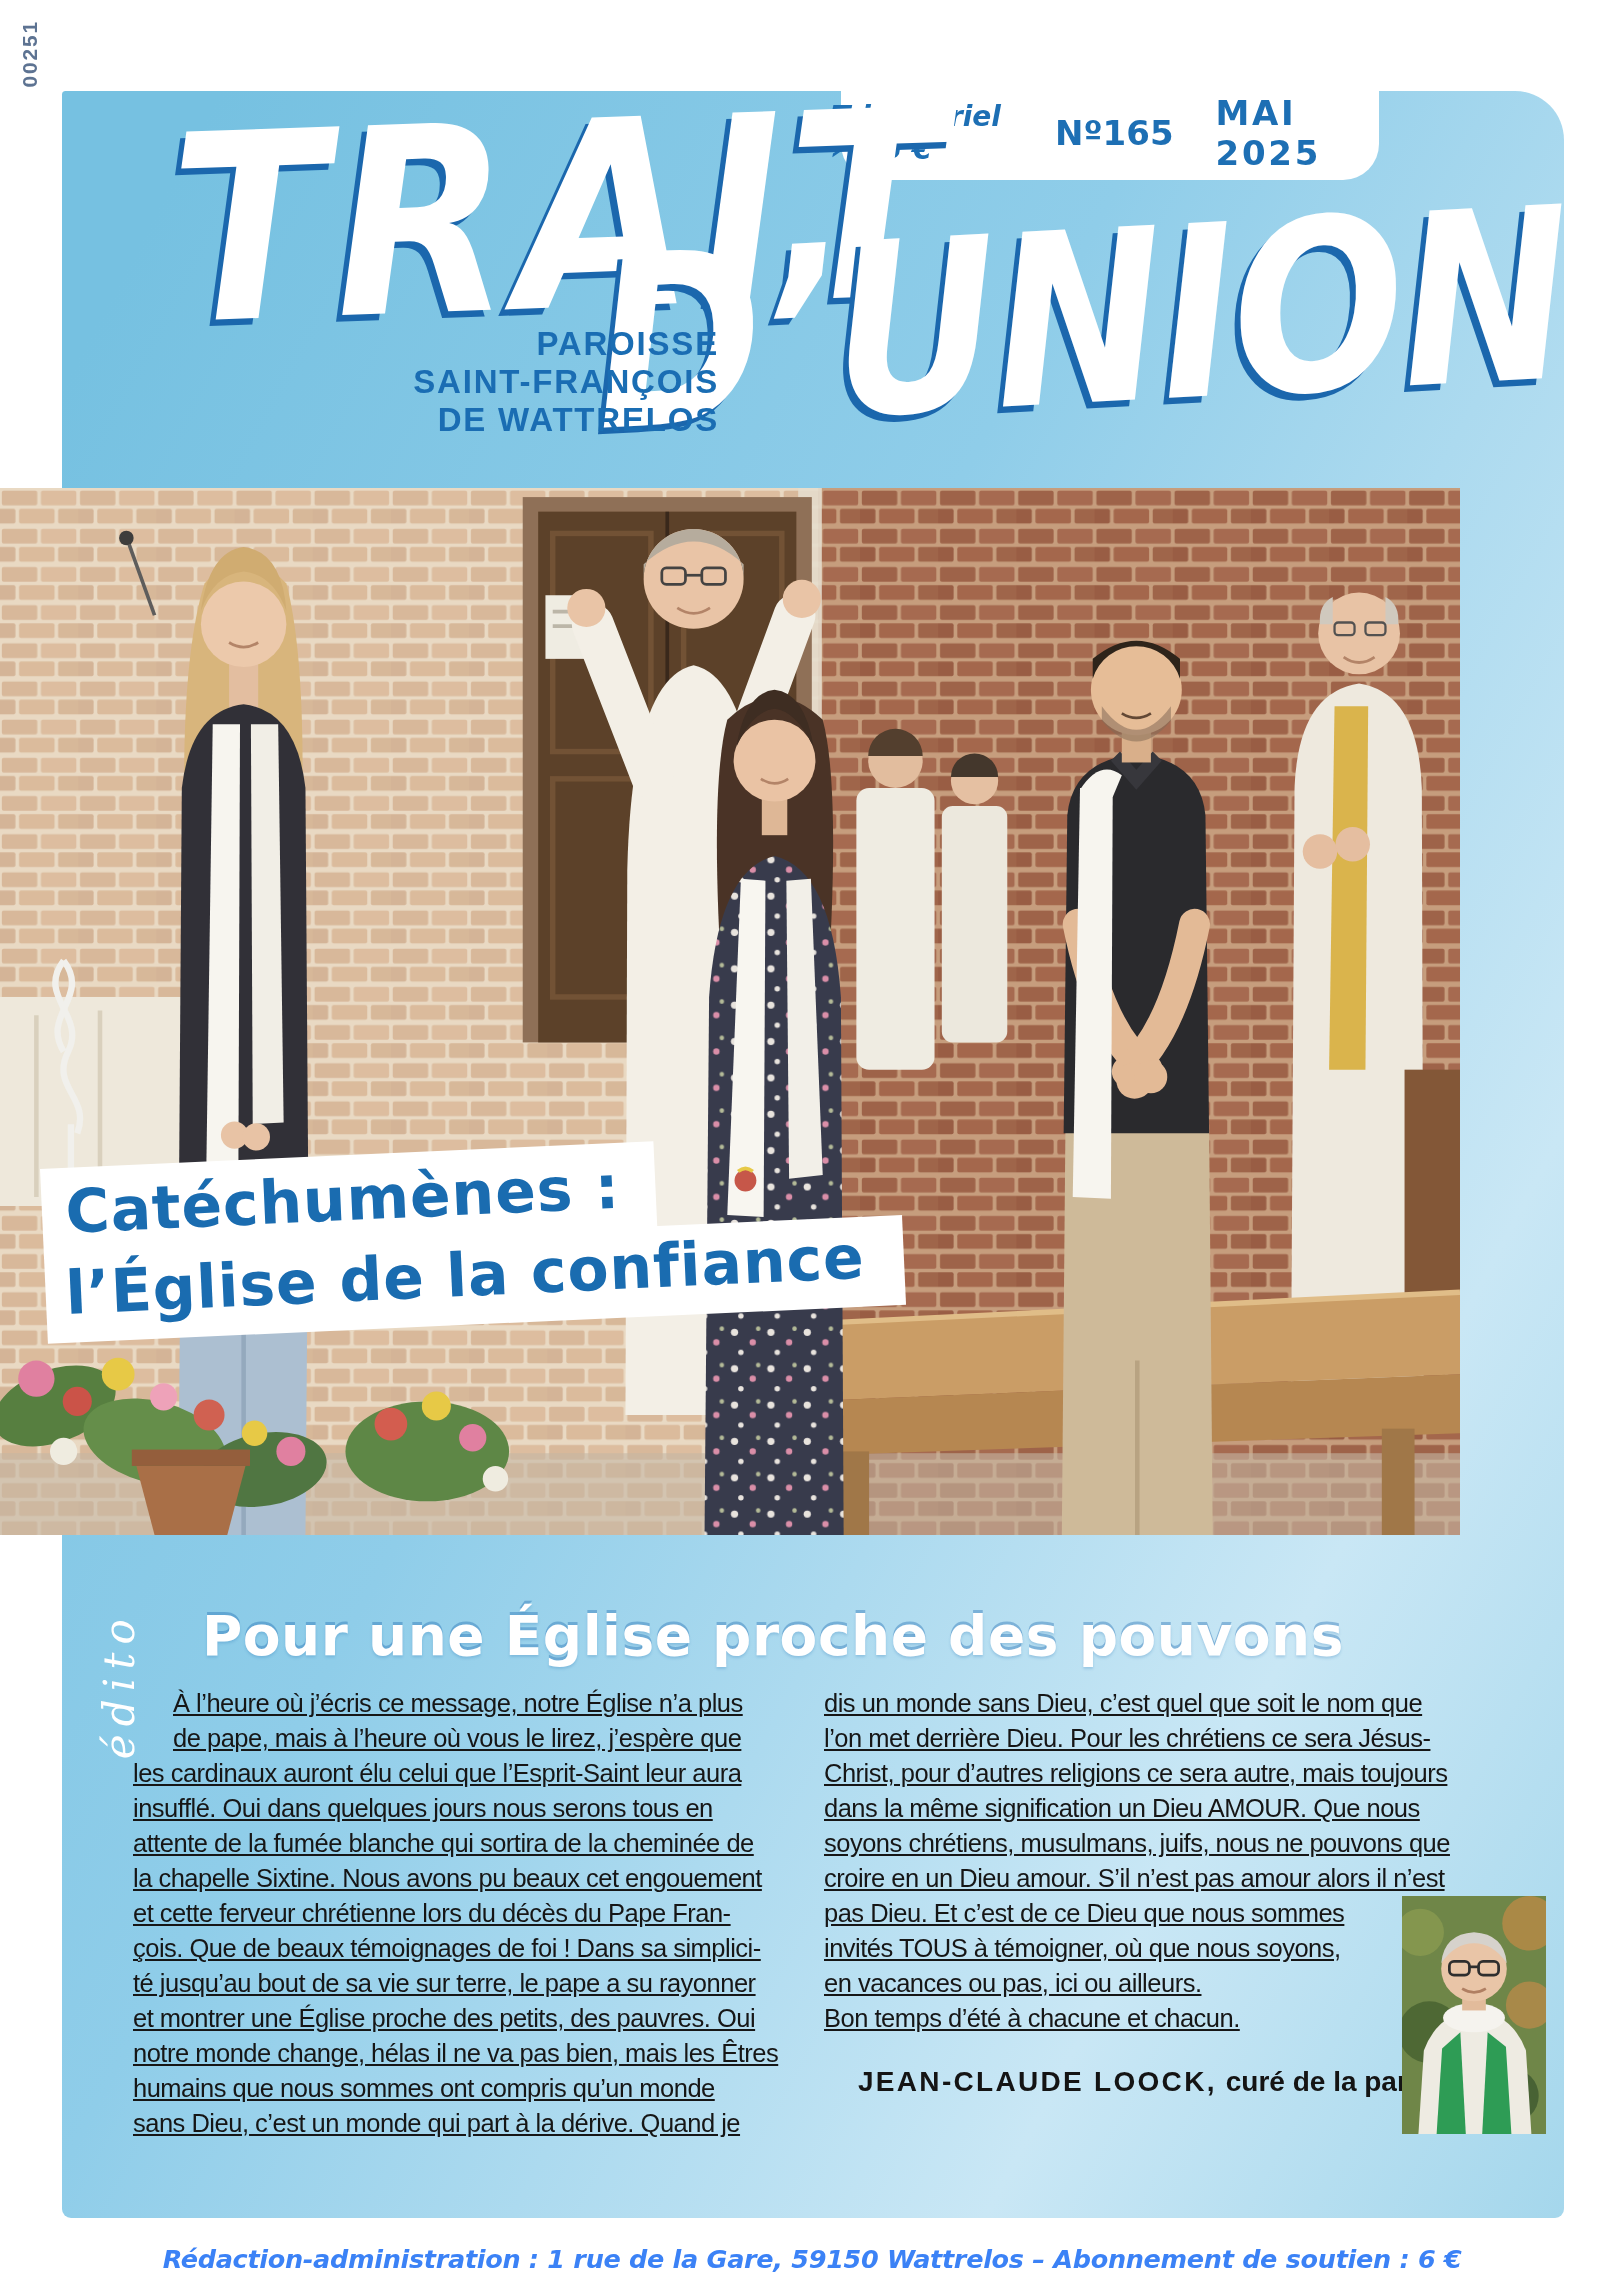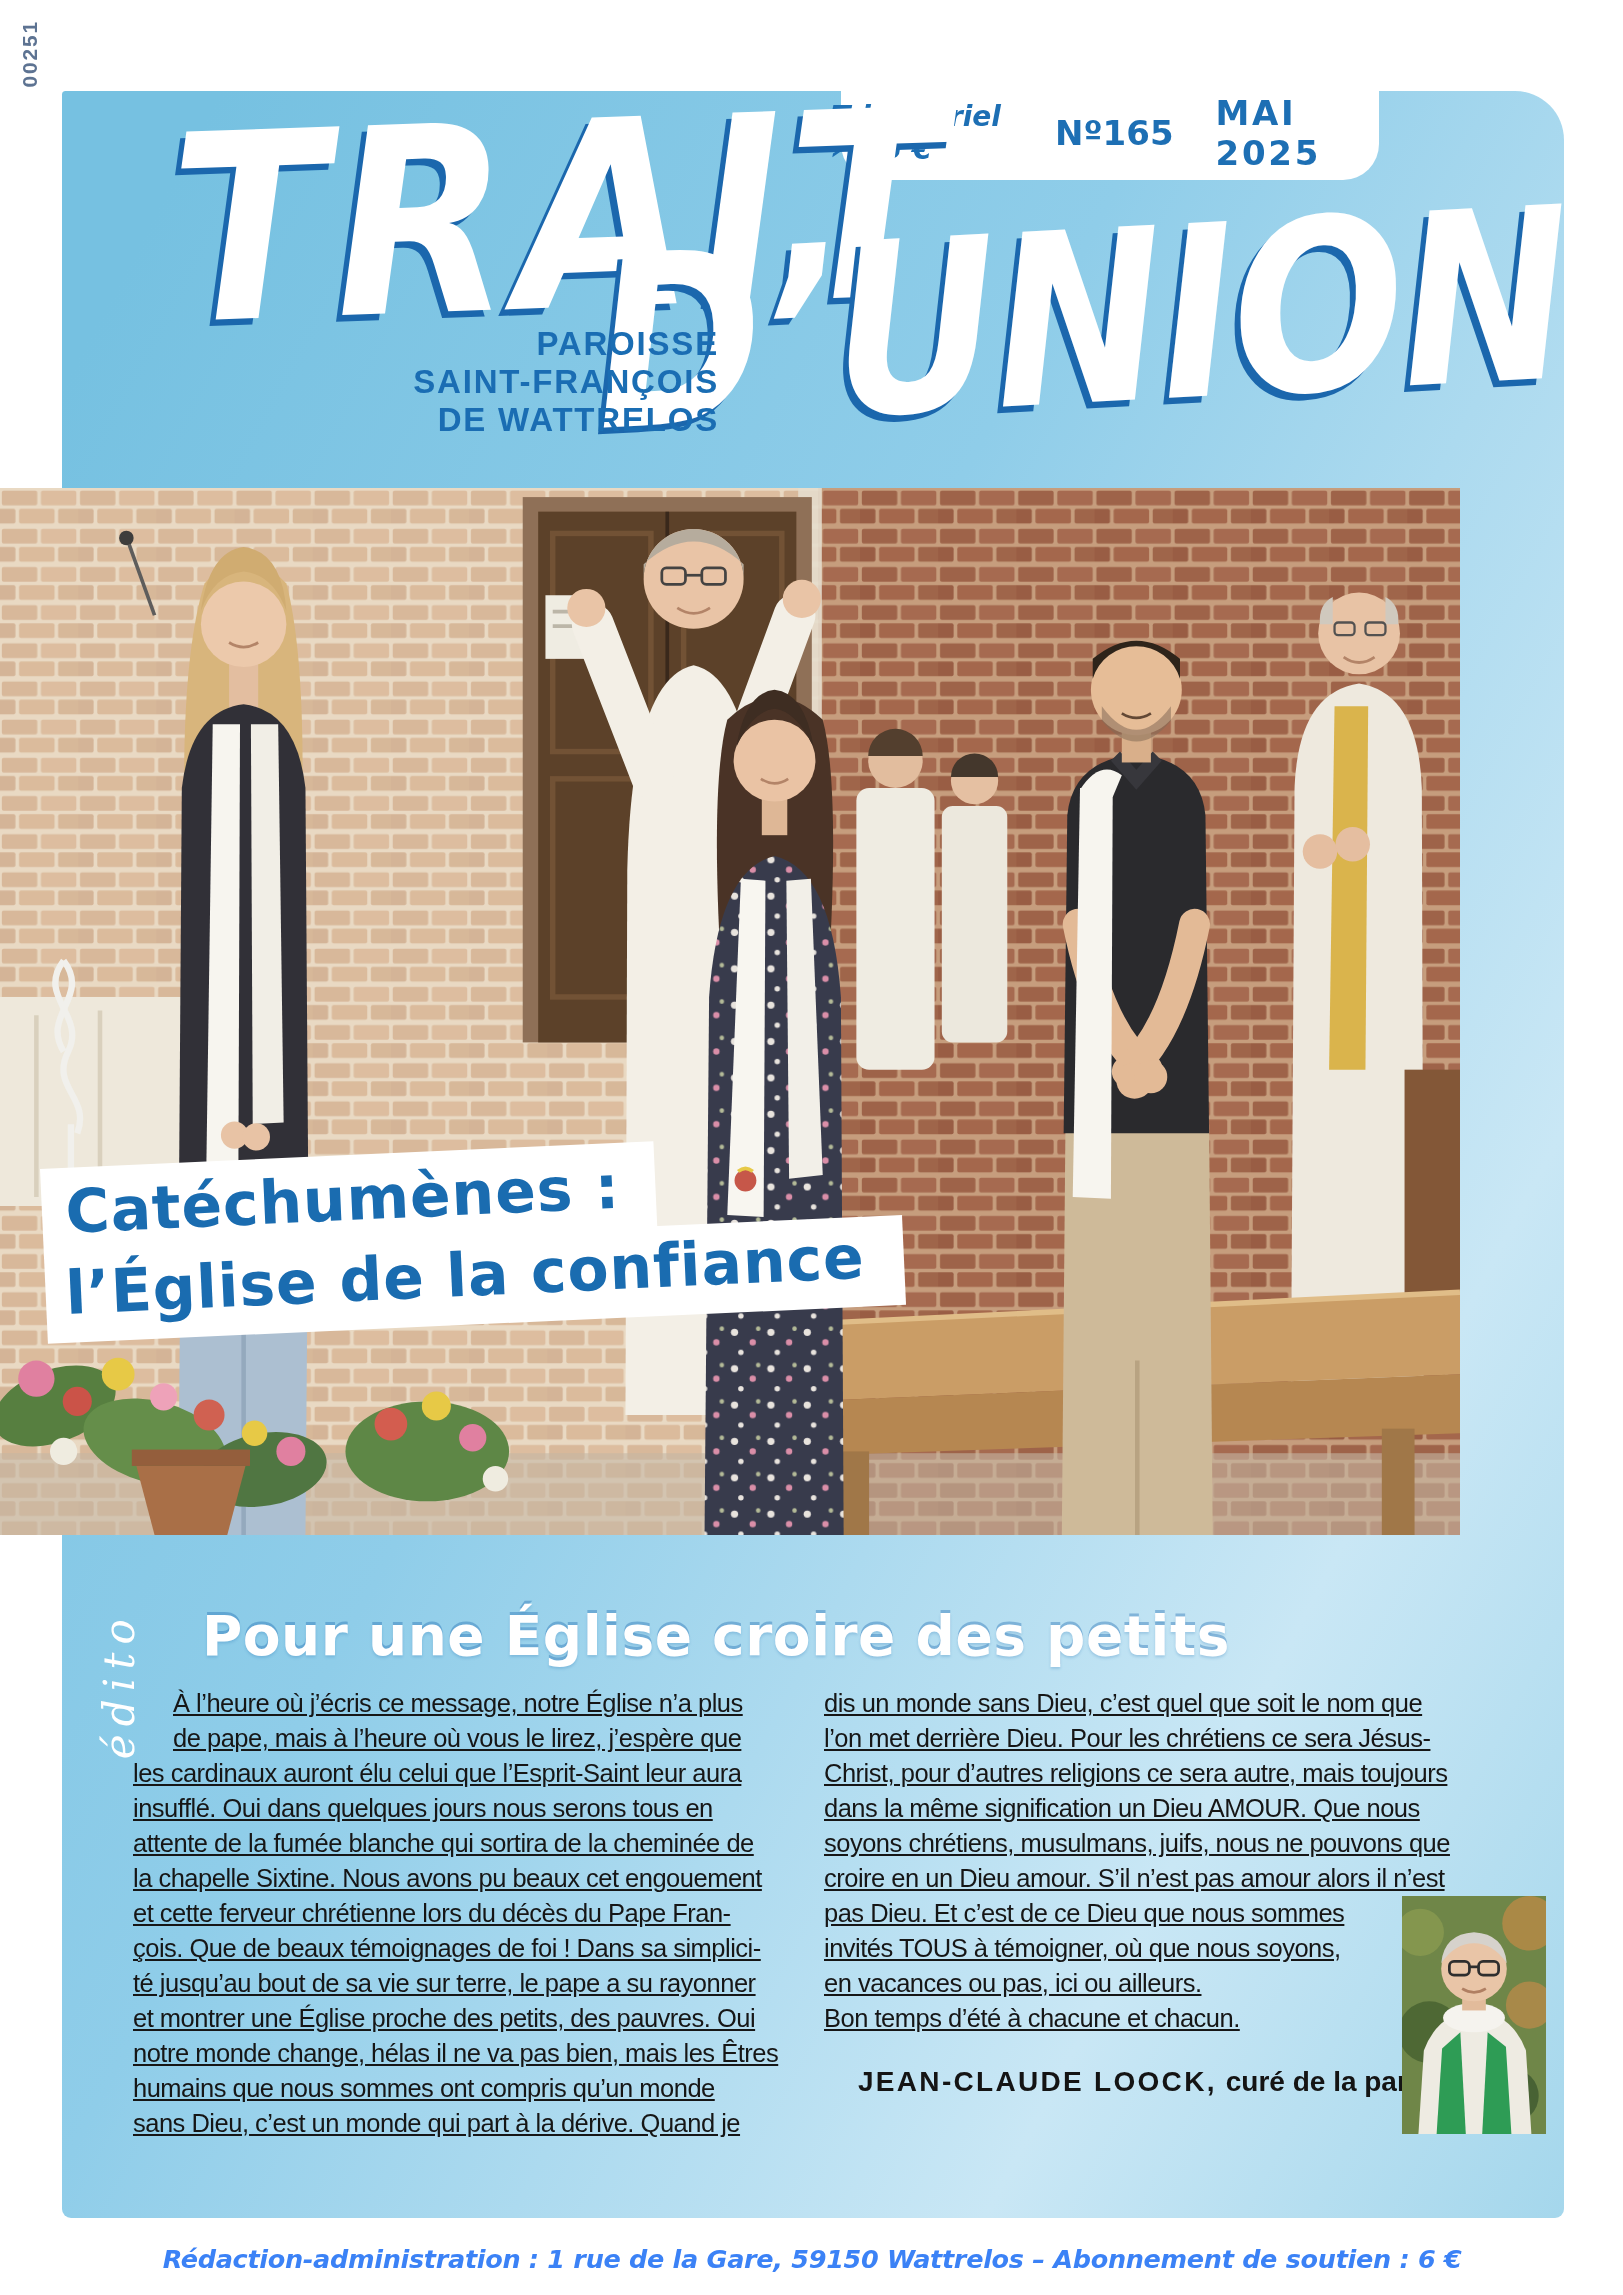--- a/index.html
+++ b/index.html
@@ -321,21 +321,21 @@
 
     <rect x="0" y="0" width="1606" height="1152" fill="#f6e3c8" opacity=".06"></rect>
   </svg>
 
   <div class="cover-title">
     <span class="title-strip line1">Catéchumènes :</span>
     <span class="title-strip line2">l’Église de la confiance</span>
   </div>
 
   <div class="edito-label">édito</div>
-  <div class="edito-heading">Pour une Église croire des petits</div>
+  <div class="edito-heading">Pour une Église proche des pouvons</div>
 
   <div class="edito-col col1">
       <div class="tline">À l’heure où j’écris ce message, notre Église n’a plus</div>
       <div class="tline">de pape, mais à l’heure où vous le lirez, j’espère que</div>
       <div class="tline">les cardinaux auront élu celui que l’Esprit-Saint leur aura</div>
       <div class="tline">insufflé. Oui dans quelques jours nous serons tous en</div>
       <div class="tline">attente de la fumée blanche qui sortira de la cheminée de</div>
       <div class="tline">la chapelle Sixtine.  Nous avons pu beaux cet engouement</div>
       <div class="tline">et cette ferveur chrétienne lors du décès du Pape Fran-</div>
       <div class="tline">çois. Que de beaux témoignages de foi ! Dans sa simplici-</div>

